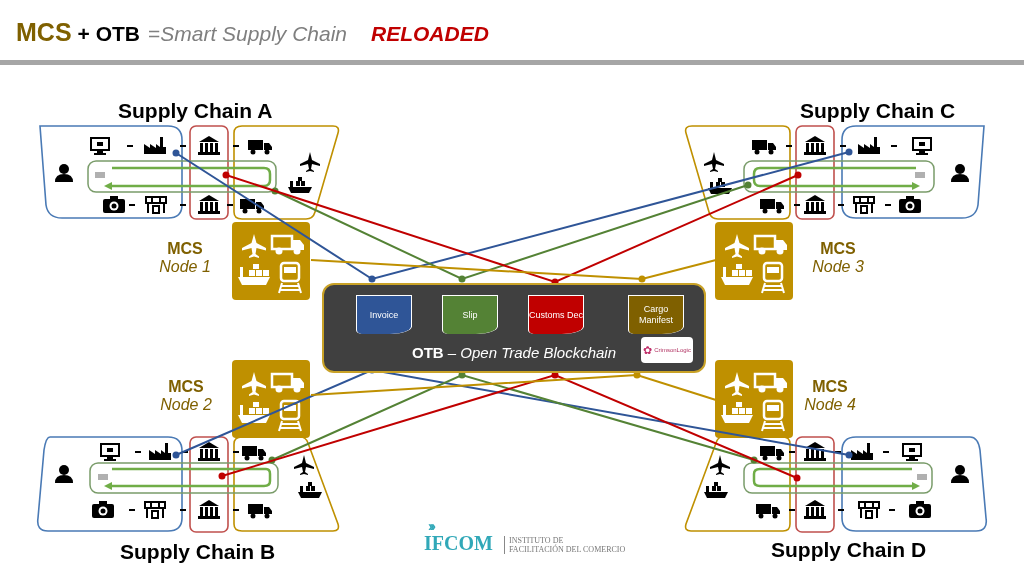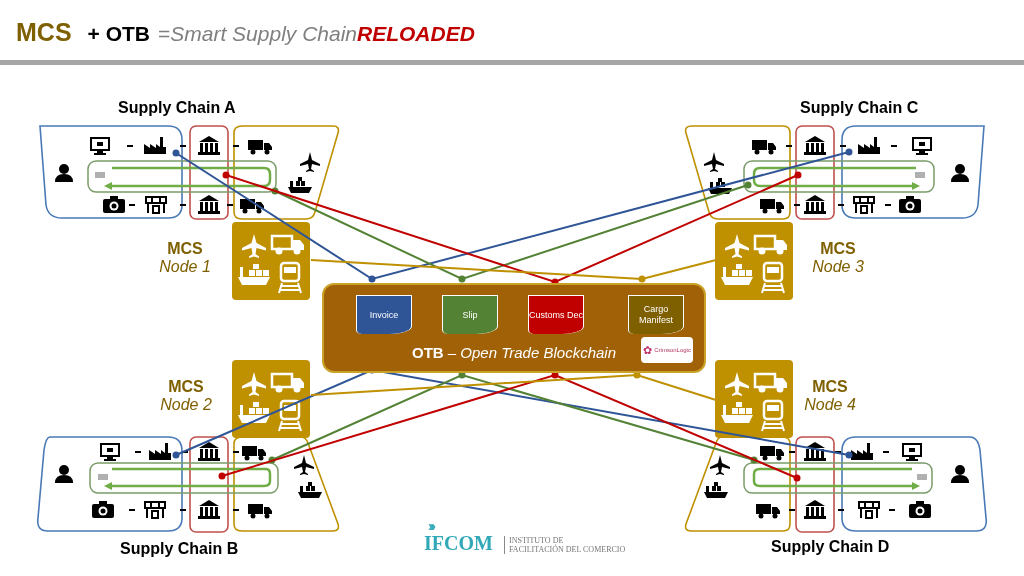--- a/index.html
+++ b/index.html
@@ -1,33 +1,33 @@
 <!DOCTYPE html>
 <html><head>
 <meta charset="utf-8">
 <style>
   html, body { margin:0; padding:0; background:#ffffff; }
   body { width:1024px; height:576px; position:relative; overflow:hidden; font-family:"Liberation Sans", sans-serif; }
   .title-bar { position:absolute; left:0; top:0; width:1024px; height:62px; }
   .title { position:absolute; left:16px; top:18px; white-space:nowrap; font-family:"Liberation Sans", sans-serif; }
   .t-mcs { color:#7f6000; font-weight:bold; font-size:25px; }
-  .t-otb { color:#000; font-weight:bold; font-size:21px; margin-left:16px; }
+  .t-otb { color:#000; font-weight:bold; font-size:21px; margin-left:6px; }
   .t-eq { color:#7f7f7f; font-size:21px; margin-left:8px; }
   .t-ssc { color:#7f7f7f; font-style:italic; font-size:21px; margin-left:0; }
-  .t-rel { color:#c00000; font-weight:bold; font-style:italic; font-size:21px; margin-left:0; }
+  .t-rel { color:#c00000; font-weight:bold; font-style:italic; font-size:21px; margin-left:24px; }
   .title-rule { position:absolute; left:0; top:60px; width:1024px; height:5px; background:#a6a6a6; }
 
-  .chain-label { position:absolute; font-weight:bold; font-size:16px; color:#000; white-space:nowrap; }
+  .chain-label { position:absolute; font-weight:bold; font-size:21px; color:#000; white-space:nowrap; }
   .node-label { position:absolute; text-align:center; width:80px; color:#7f6000; }
   .node-label .n1 { font-weight:bold; font-size:16px; display:block; }
   .node-label .n2 { font-style:italic; font-size:16px; display:block; }
 
   svg#diagram { position:absolute; left:0; top:0; }
 
-  .otb-box { position:absolute; left:322px; top:283px; width:380px; height:86px; background:#a16207; border:2px solid #c9a227; border-radius:12px; }
+  .otb-box { position:absolute; left:322px; top:283px; width:380px; height:86px; background:#404040; border:2px solid #c9a227; border-radius:12px; }
   .doc { position:absolute; top:10px; width:54px; height:38px; color:#fff; font-size:9px; text-align:center; display:flex; align-items:center; justify-content:center; line-height:11px; border:1.5px solid #fff; border-bottom:none; }
   .otb-caption { position:absolute; left:0; width:380px; top:59px; text-align:center; color:#fff; font-size:15px; }
   .otb-caption b { font-weight:bold;margin-top:11px; }
   .otb-caption i { font-style:italic; }
   .crimson { position:absolute; left:317px; top:52px; width:52px; height:26px; background:#fff; border-radius:4px; font-size:6px; color:#b03060; display:flex; align-items:center; justify-content:center; }
 
   .ifcom { position:absolute; left:424px; top:518px; width:200px; height:40px; }
   .ifcom-arrows { position:absolute; left:4px; top:0; color:#31a8b8; font-size:14px; font-weight:bold; letter-spacing:-3px; }
   .ifcom-word { position:absolute; left:0; top:14px; color:#31a8b8; font-family:"Liberation Serif", serif; font-size:20px; font-weight:bold; }
   .ifcom-sep { position:absolute; left:80px; top:18px; width:1px; height:18px; background:#888; }

